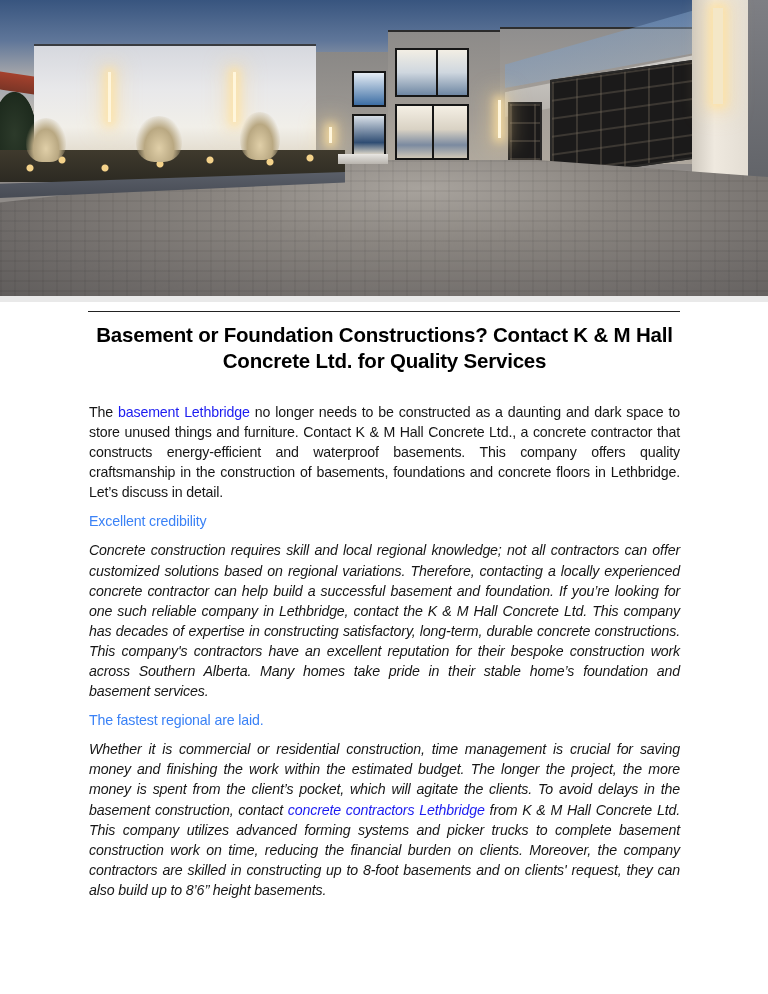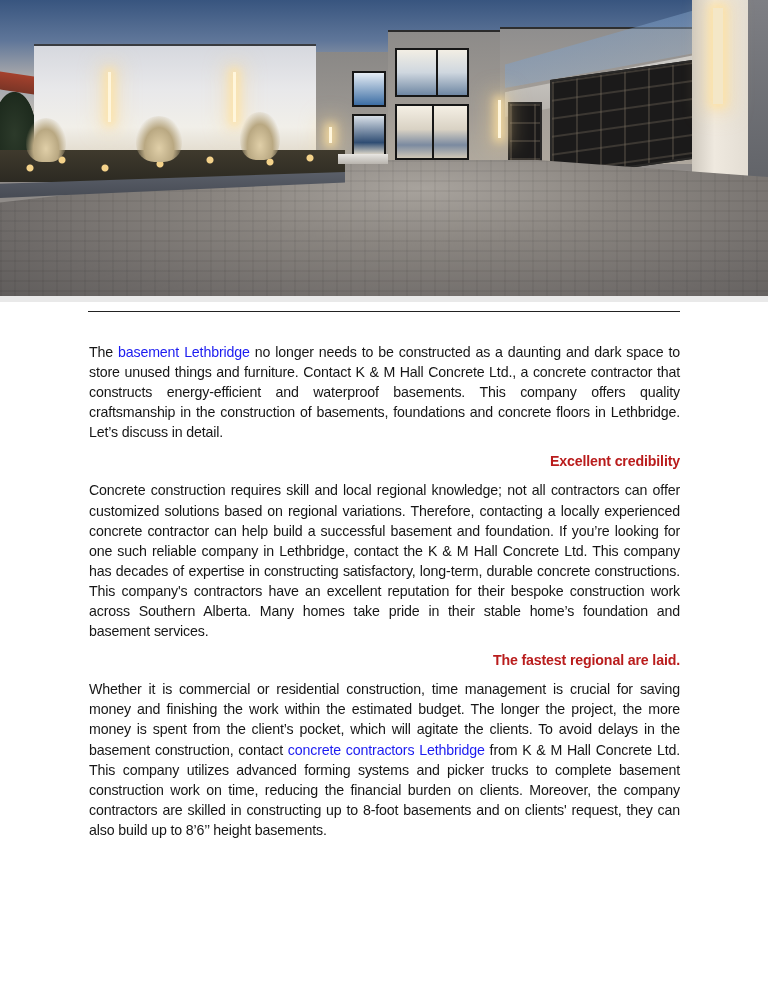--- a/index.html
+++ b/index.html
@@ -174,31 +174,30 @@
       letter-spacing: -0.2px;
     }
     .para {
       margin: 11px 0 0 0;
       text-align: justify;
       font-size: 14.2px;
       line-height: 20.1px;
       color: #161616;
       letter-spacing: -0.15px;
     }
-    .para.first { margin-top: 20px; }
+    .para.first { margin-top: 28px; }
     .subhead {
       margin: 9px 0 0 0;
-      font-weight: bold;
+      font-weight: normal;
       font-size: 14.2px;
       line-height: 20px;
-      color: #b91c1c;
+      color: #3b82f6;
       letter-spacing: -0.15px;
-      text-align: right;
-    }
-    .para.after-sub { margin-top: 9px; }
+    }
+    .para.after-sub { margin-top: 9px; font-style: italic; }
     .link {
       color: #1b1bf0;
       text-decoration: none;
       cursor: pointer;
     }
   </style>
 </head>
 <body>
 
 <div class="hero" role="img" aria-label="Modern two-storey house at dusk with illuminated white walls, large glass windows, dark glass garage doors and a wide stamped concrete driveway">
@@ -230,20 +229,21 @@
   <div class="shrub s2"></div>
   <div class="shrub s3"></div>
   <div class="curb"></div>
   <div class="steps"></div>
   <div class="hero-bottom"></div>
 </div>
 
 <div class="rule"></div>
 
 <div class="article">
+  <h1 class="title">Basement or Foundation Constructions? Contact K &amp; M Hall Concrete Ltd. for Quality Services</h1>
 
   <p class="para first"><span>The </span><a class="link">basement Lethbridge</a><span> no longer needs to be constructed as a daunting and dark space to store unused things and furniture. Contact K &amp; M Hall Concrete Ltd., a concrete contractor that constructs energy-efficient and waterproof basements. This company offers quality craftsmanship in the construction of basements, foundations and concrete floors in Lethbridge. Let’s discuss in detail.</span></p>
 
   <p class="subhead">Excellent credibility</p>
   <p class="para after-sub">Concrete construction requires skill and local regional knowledge; not all contractors can offer customized solutions based on regional variations. Therefore, contacting a locally experienced concrete contractor can help build a successful basement and foundation. If you’re looking for one such reliable company in Lethbridge, contact the K &amp; M Hall Concrete Ltd. This company has decades of expertise in constructing satisfactory, long-term, durable concrete constructions. This company's contractors have an excellent reputation for their bespoke construction work across Southern Alberta. Many homes take pride in their stable home’s foundation and basement services.</p>
 
   <p class="subhead">The fastest regional are laid.</p>
   <p class="para after-sub"><span>Whether it is commercial or residential construction, time management is crucial for saving money and finishing the work within the estimated budget. The longer the project, the more money is spent from the client’s pocket, which will agitate the clients. To avoid delays in the basement construction, contact </span><a class="link">concrete contractors Lethbridge</a><span> from K &amp; M Hall Concrete Ltd. This company utilizes advanced forming systems and picker trucks to complete basement construction work on time, reducing the financial burden on clients. Moreover, the company contractors are skilled in constructing up to 8-foot basements and on clients' request, they can also build up to 8’6’’ height basements.</span></p>
 </div>
 

